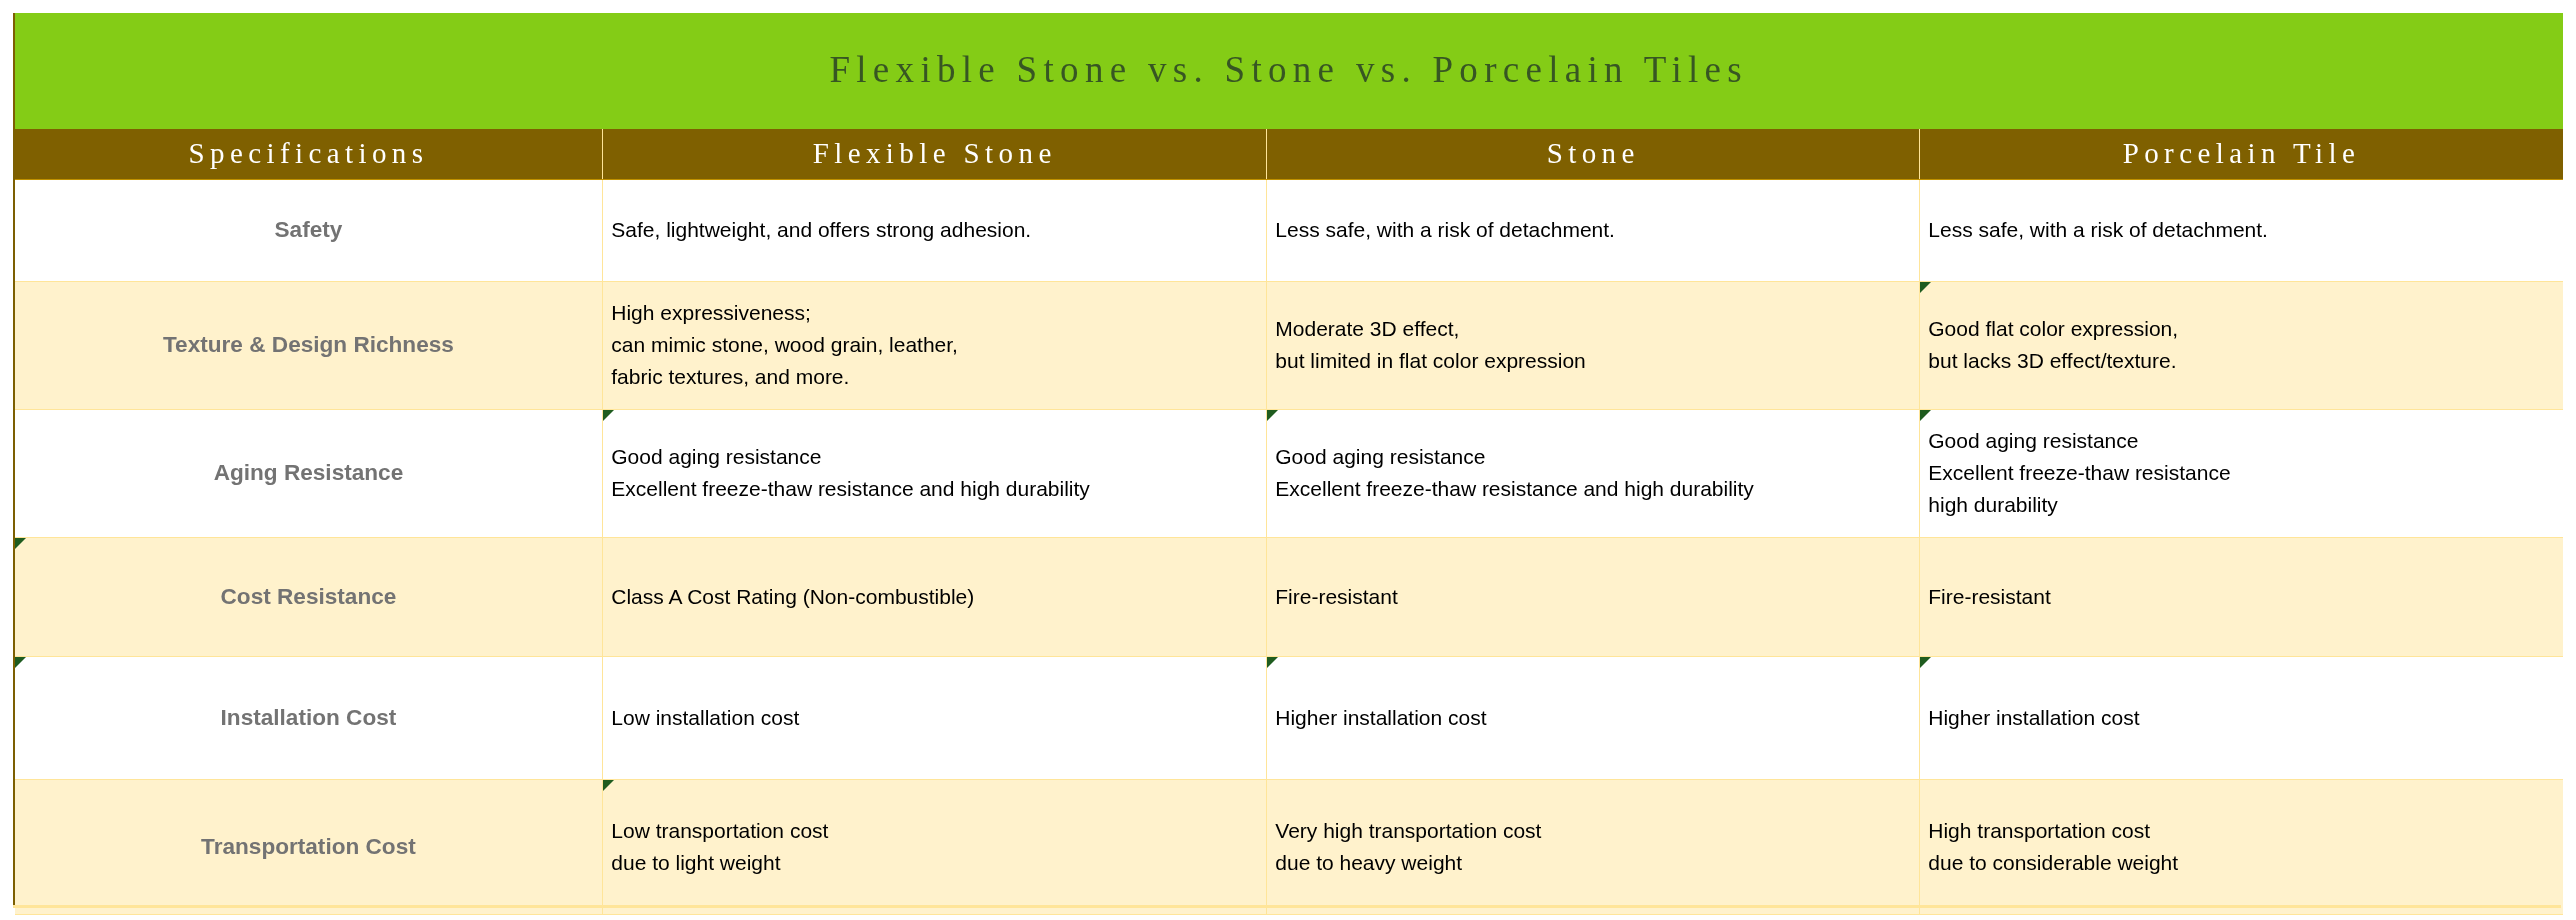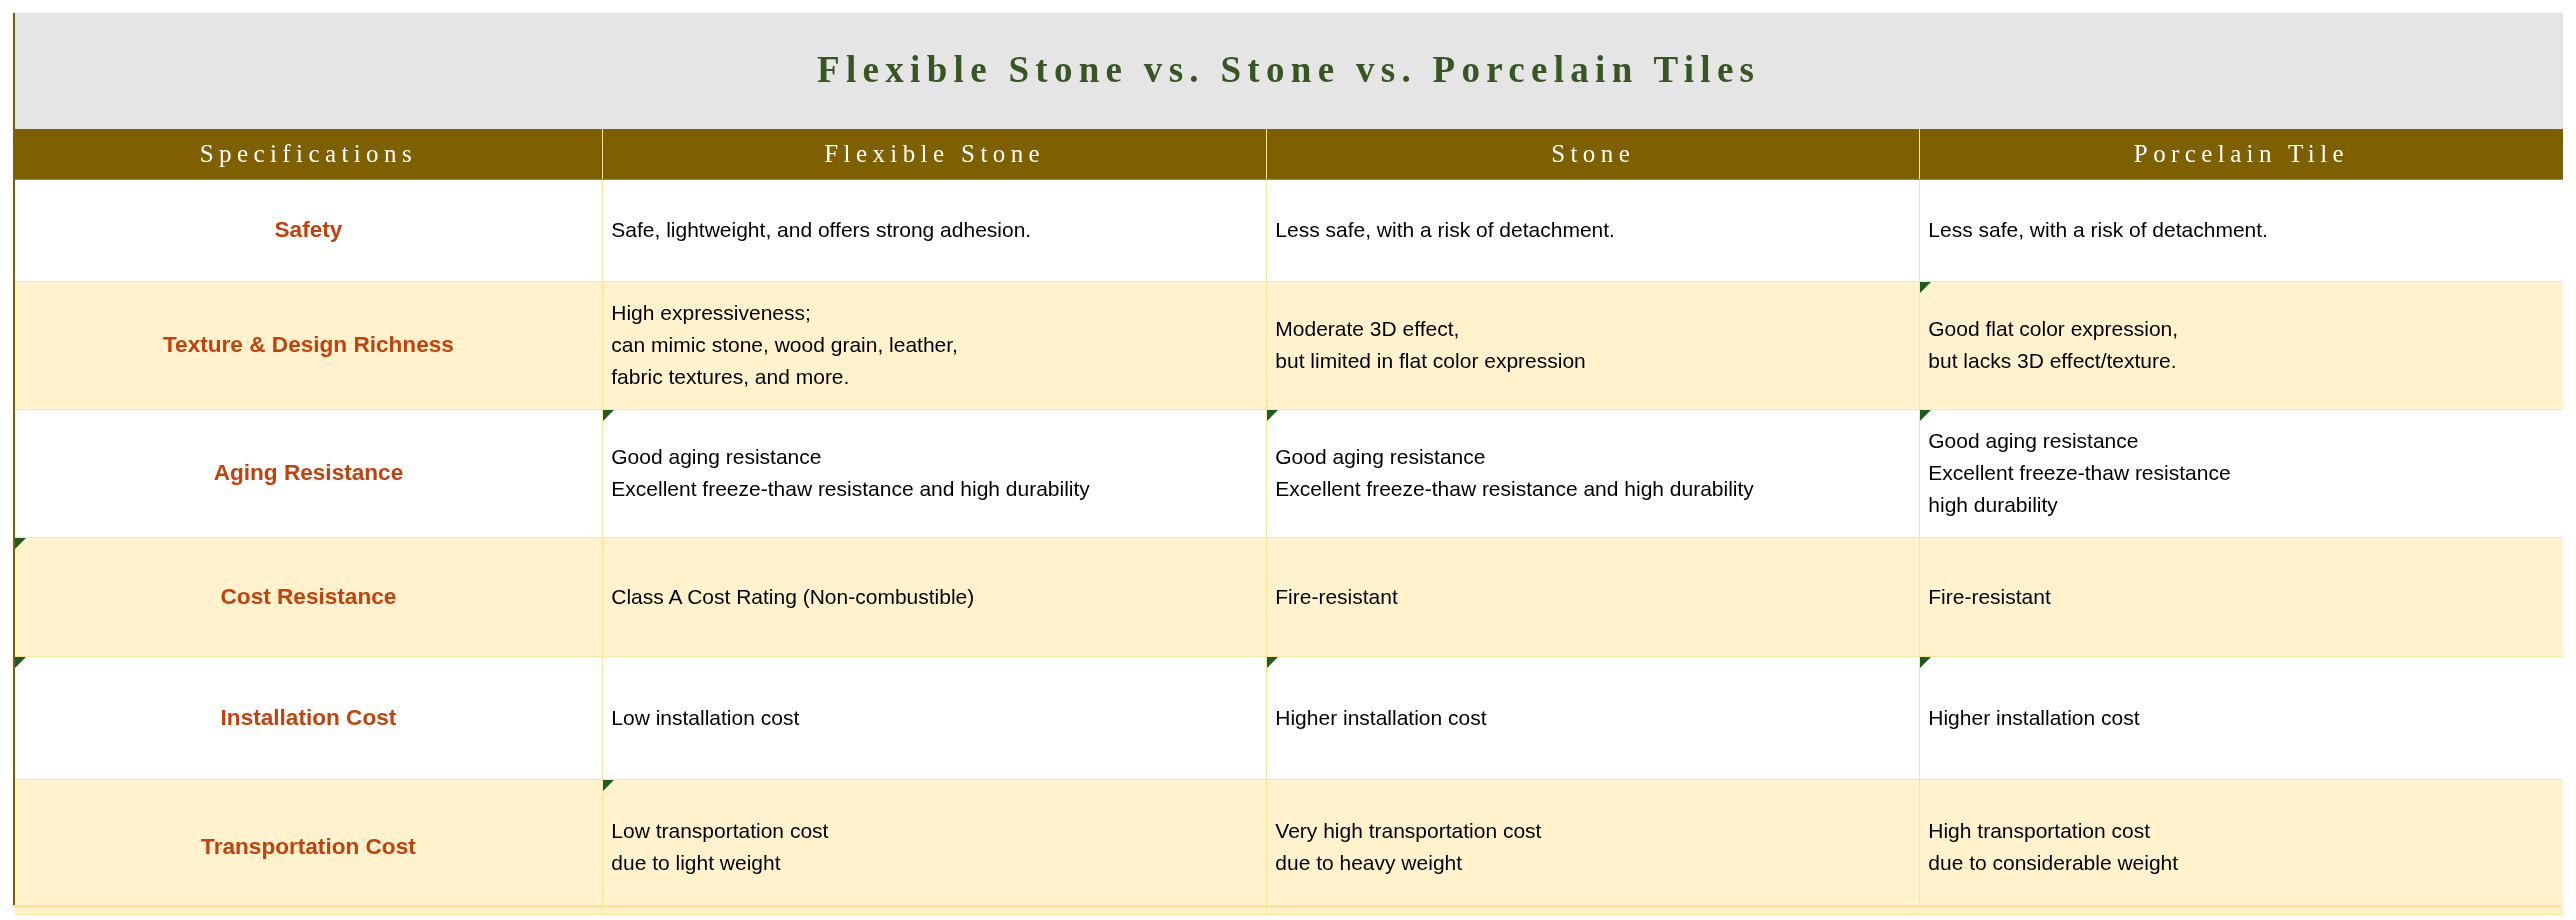--- a/index.html
+++ b/index.html
@@ -41,27 +41,26 @@
   }
 
   
   col.c-spec { width: 588px; }
   col.c-flex { width: 664px; }
   col.c-stone { width: 653px; }
   col.c-porc { width: 643px; }
 
   
   td.title-cell {
-    background: #e5e5e5;
+    background: #84cc16;
     height: 116px;
     text-align: center;
     vertical-align: middle;
     padding: 0;
     border: 0;
-    font-weight: bold;
   }
   .title-text {
     font-family: "Liberation Serif", serif;
     font-size: 37px;
     letter-spacing: 6.3px;
     color: #375623;
     white-space: nowrap;
     line-height: 1.1;
   }
 
@@ -71,21 +70,21 @@
     height: 50px;
     padding: 0 5.4px;
     text-align: center;
     vertical-align: middle;
     border-right: 1.8px solid #ffe599;
     border-bottom: 0.9px solid #bf9000;
   }
   td.hdr:last-child { border-right: 0; }
   .hdr-text {
     font-family: "Liberation Serif", serif;
-    font-size: 25px;
+    font-size: 29px;
     letter-spacing: 5.4px;
     color: #ffffff;
     white-space: nowrap;
   }
 
   
   tr.band-white td { background: #ffffff; }
   tr.band-cream td { background: #fff2cc; }
 
   td.spec,
@@ -98,21 +97,21 @@
     position: relative;
   }
   td.val:last-child { border-right: 0; }
 
   td.spec {
     text-align: center;
   }
   .spec-text {
     font-size: 22.6px;
     font-weight: bold;
-    color: #c2410c;
+    color: #737373;
     line-height: 1.25;
     padding: 0 19px;
   }
 
   td.val {
     text-align: left;
   }
   .val-text {
     font-size: 21px;
     color: #000000;

